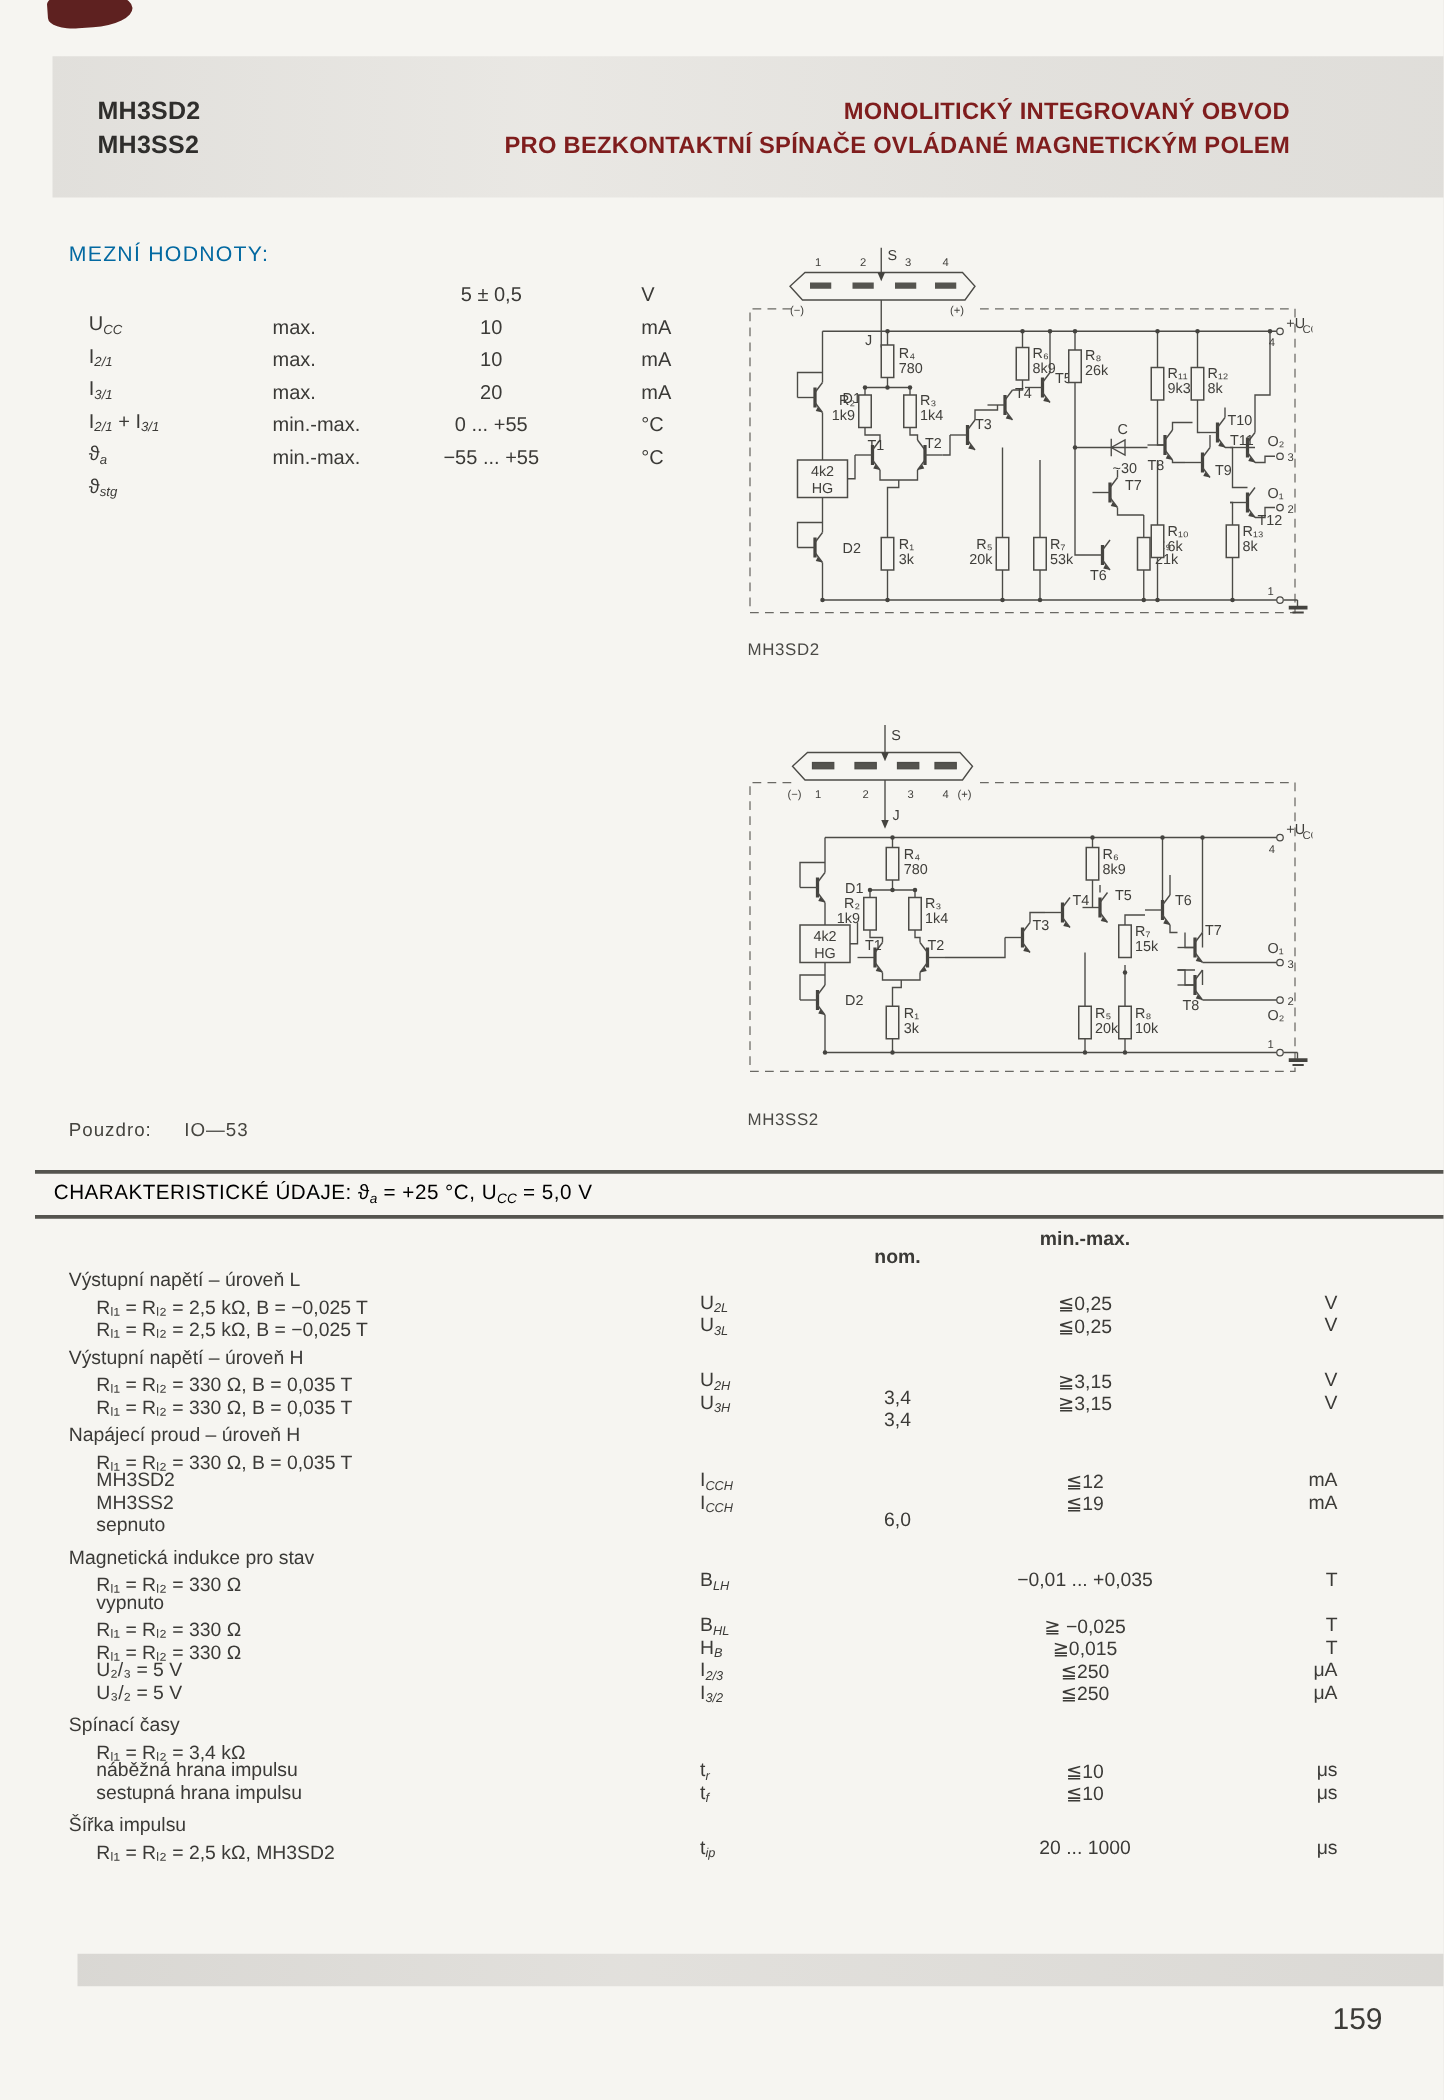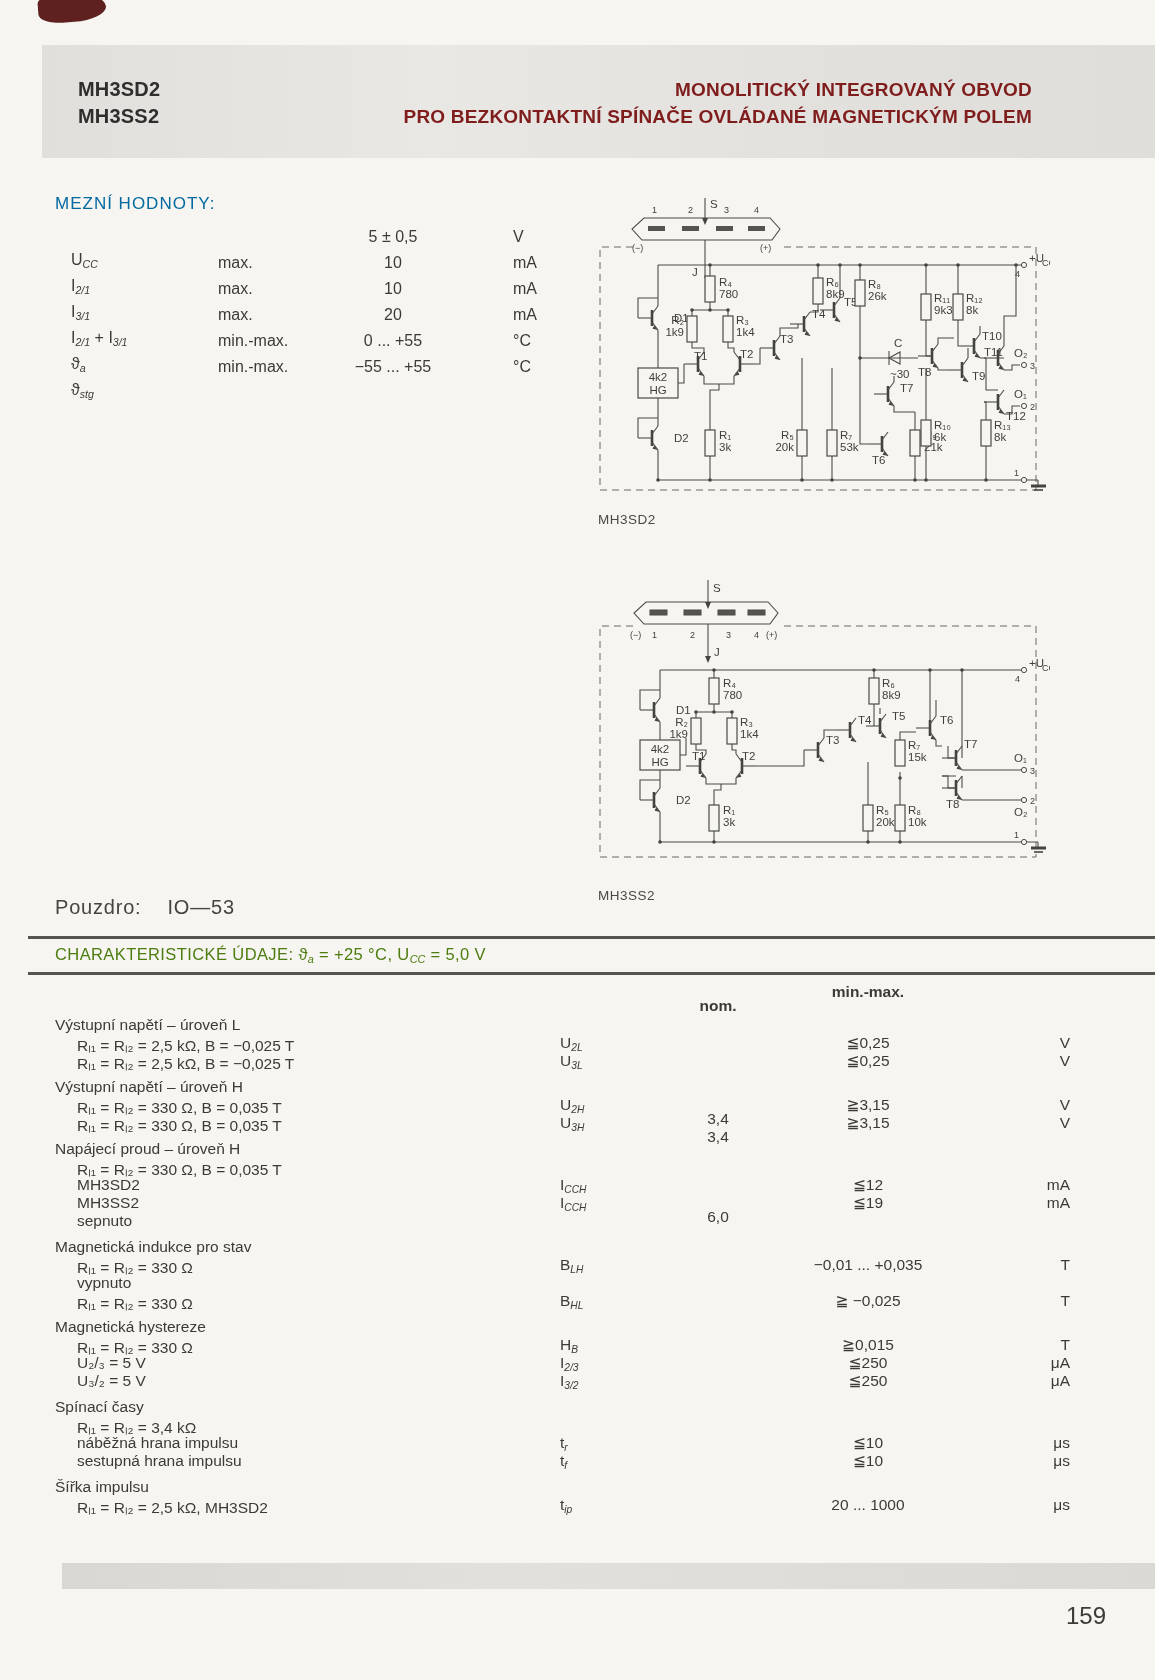--- a/index.html
+++ b/index.html
@@ -17,24 +17,24 @@
         font-weight:bold;letter-spacing:.2px;line-height:27px;color:#7f1d1d;white-space:nowrap;}
   .limits-h{position:absolute;left:55px;top:194px;font-size:17px;letter-spacing:1px;color:#0369a1;}
   .lim{position:absolute;left:55px;top:228px;width:540px;font-size:16px;}
   .lrow{position:relative;height:26px;}
   .ls{position:absolute;left:16px;margin-top:23px;}
   .lc{position:absolute;left:163px;}
   .lv{position:absolute;left:258px;width:160px;text-align:center;}
   .lu{position:absolute;left:458px;}
   sub{font-size:66%;font-style:italic;vertical-align:-0.28em;letter-spacing:0;}
   .cap{position:absolute;font-size:13.5px;color:#4a4945;letter-spacing:.5px;}
-  .pouzdro{position:absolute;left:55px;top:896px;font-size:20px;letter-spacing:.8px;color:#45443f;}
+  .pouzdro{position:absolute;left:55px;top:896px;font-size:15px;letter-spacing:.8px;color:#45443f;}
   .pouzdro .pv{margin-left:26px;}
   .rule{position:absolute;left:28px;width:1127px;background:#55544f;}
-  .char-title{position:absolute;left:55px;top:945px;font-size:16.5px;letter-spacing:.4px;color:#4d7c0f;}
+  .char-title{position:absolute;left:43px;top:945px;font-size:16.5px;letter-spacing:.4px;color:#000000;}
   .cols{position:absolute;left:55px;top:983px;width:1020px;font-weight:bold;font-size:15.5px;}
   .ct{position:absolute;left:55px;top:1008px;width:1030px;font-size:15.5px;}
   .ln{position:relative;height:18px;}
   .ln.g{margin-top:8px;}
   .c0{position:absolute;left:0;white-space:nowrap;}
   .c1{position:absolute;left:22px;white-space:nowrap;}
   .sym{position:absolute;left:505px;}
   .nom{position:absolute;left:623px;width:80px;text-align:center;margin-top:14px;}
   .mm{position:absolute;left:738px;width:150px;text-align:center;}
   .un{position:absolute;left:955px;width:60px;text-align:right;}
@@ -503,23 +503,20 @@
     <div class="ln">
         <span class="c1">vypnuto</span>
       </div>
     <div class="ln">
       <span class="c1">Rₗ₁ = Rₗ₂ = 330 Ω</span>
       <span class="sym"><span>B</span><sub>HL</sub></span>
       <span class="nom"></span>
       <span class="mm">≧ −0,025</span>
       <span class="un">T</span>
     </div>
-    <div class="ln g">
-        <span class="c0">Magnetická hystereze</span>
-      </div>
     <div class="ln">
       <span class="c1">Rₗ₁ = Rₗ₂ = 330 Ω</span>
       <span class="sym"><span>H</span><sub>B</sub></span>
       <span class="nom"></span>
       <span class="mm">≧0,015</span>
       <span class="un">T</span>
     </div>
     <div class="ln">
       <span class="c1">U₂/₃ = 5 V</span>
       <span class="sym"><span>I</span><sub>2/3</sub></span>

